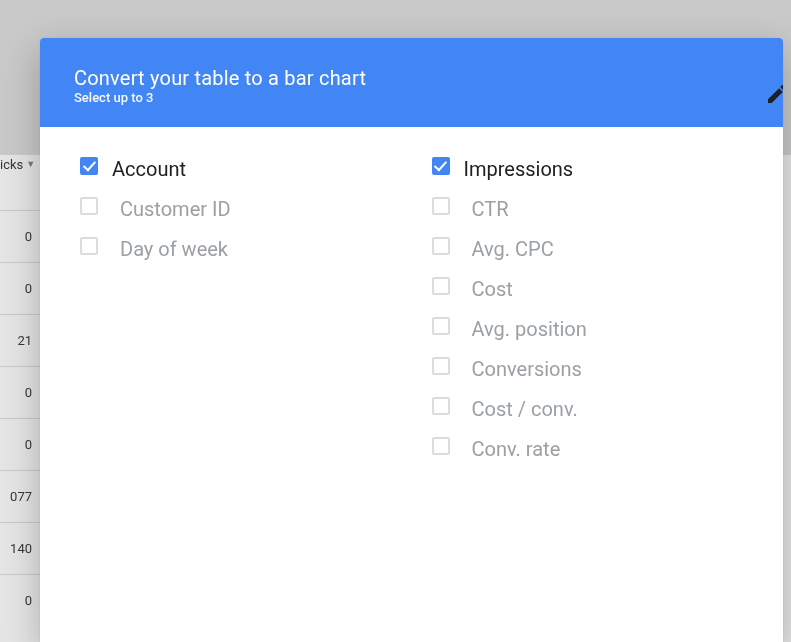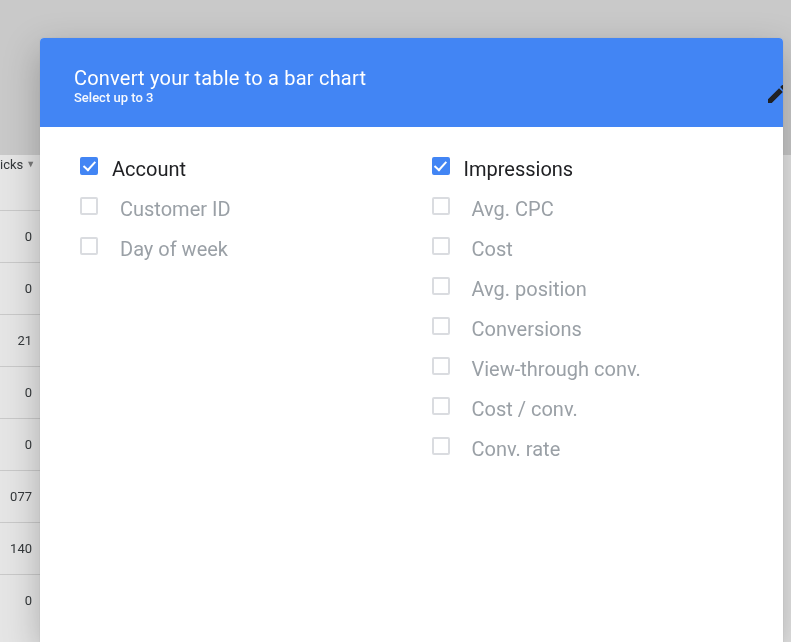--- a/index.html
+++ b/index.html
@@ -170,37 +170,37 @@
           <span class="label">Day of week</span>
         </div>
       </div>
     <div class="col" id="col-right">
         <div class="option">
           <div class="checkbox checked" style="position: relative; z-index: 1;"></div>
           <span class="label">Impressions</span>
         </div>
         <div class="option disabled">
           <div class="checkbox disabled" style="position: relative; z-index: 1;"></div>
+          <span class="label">CTR</span>
+        </div>
+        <div class="option disabled">
+          <div class="checkbox disabled" style="position: relative; z-index: 1;"></div>
           <span class="label">Avg. CPC</span>
         </div>
         <div class="option disabled">
           <div class="checkbox disabled" style="position: relative; z-index: 1;"></div>
           <span class="label">Cost</span>
         </div>
         <div class="option disabled">
           <div class="checkbox disabled" style="position: relative; z-index: 1;"></div>
           <span class="label">Avg. position</span>
         </div>
         <div class="option disabled">
           <div class="checkbox disabled" style="position: relative; z-index: 1;"></div>
           <span class="label">Conversions</span>
-        </div>
-        <div class="option disabled">
-          <div class="checkbox disabled" style="position: relative; z-index: 1;"></div>
-          <span class="label">View-through conv.</span>
         </div>
         <div class="option disabled">
           <div class="checkbox disabled" style="position: relative; z-index: 1;"></div>
           <span class="label">Cost / conv.</span>
         </div>
         <div class="option disabled">
           <div class="checkbox disabled" style="position: relative; z-index: 1;"></div>
           <span class="label">Conv. rate</span>
         </div>
       </div>

